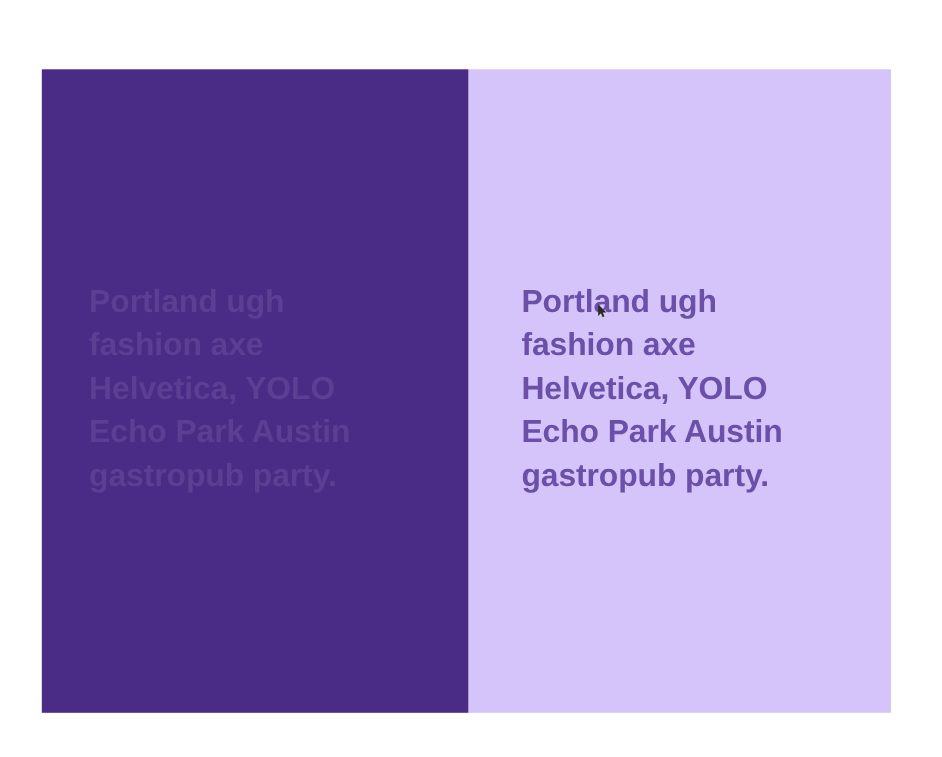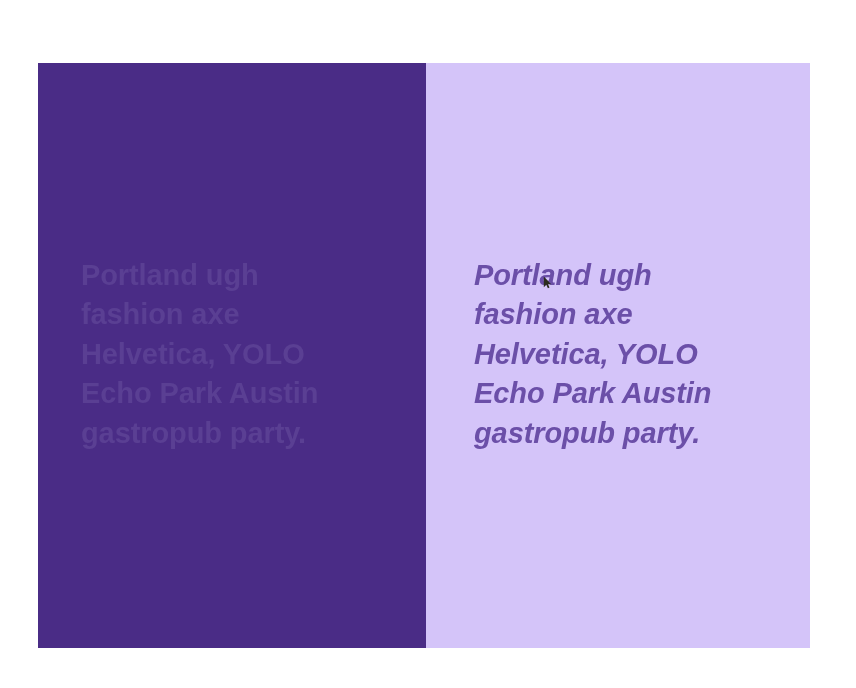--- a/index.html
+++ b/index.html
@@ -37,21 +37,20 @@
   #panel-low-contrast {
     width: 388px;
     background: #4a2c86;
     padding: 0 40px 0 43px;
   }
 
   #panel-high-contrast {
     width: 384px;
     background: #d4c4f9;
     padding: 0 40px 0 48px;
-    font-style: italic;
   }
 
   .sample-paragraph {
     margin: 0;
     font-family: "Liberation Sans", sans-serif;
     font-weight: bold;
     font-size: 29px;
     line-height: 39.5px;
     letter-spacing: -0.1px;
     white-space: pre-line;

